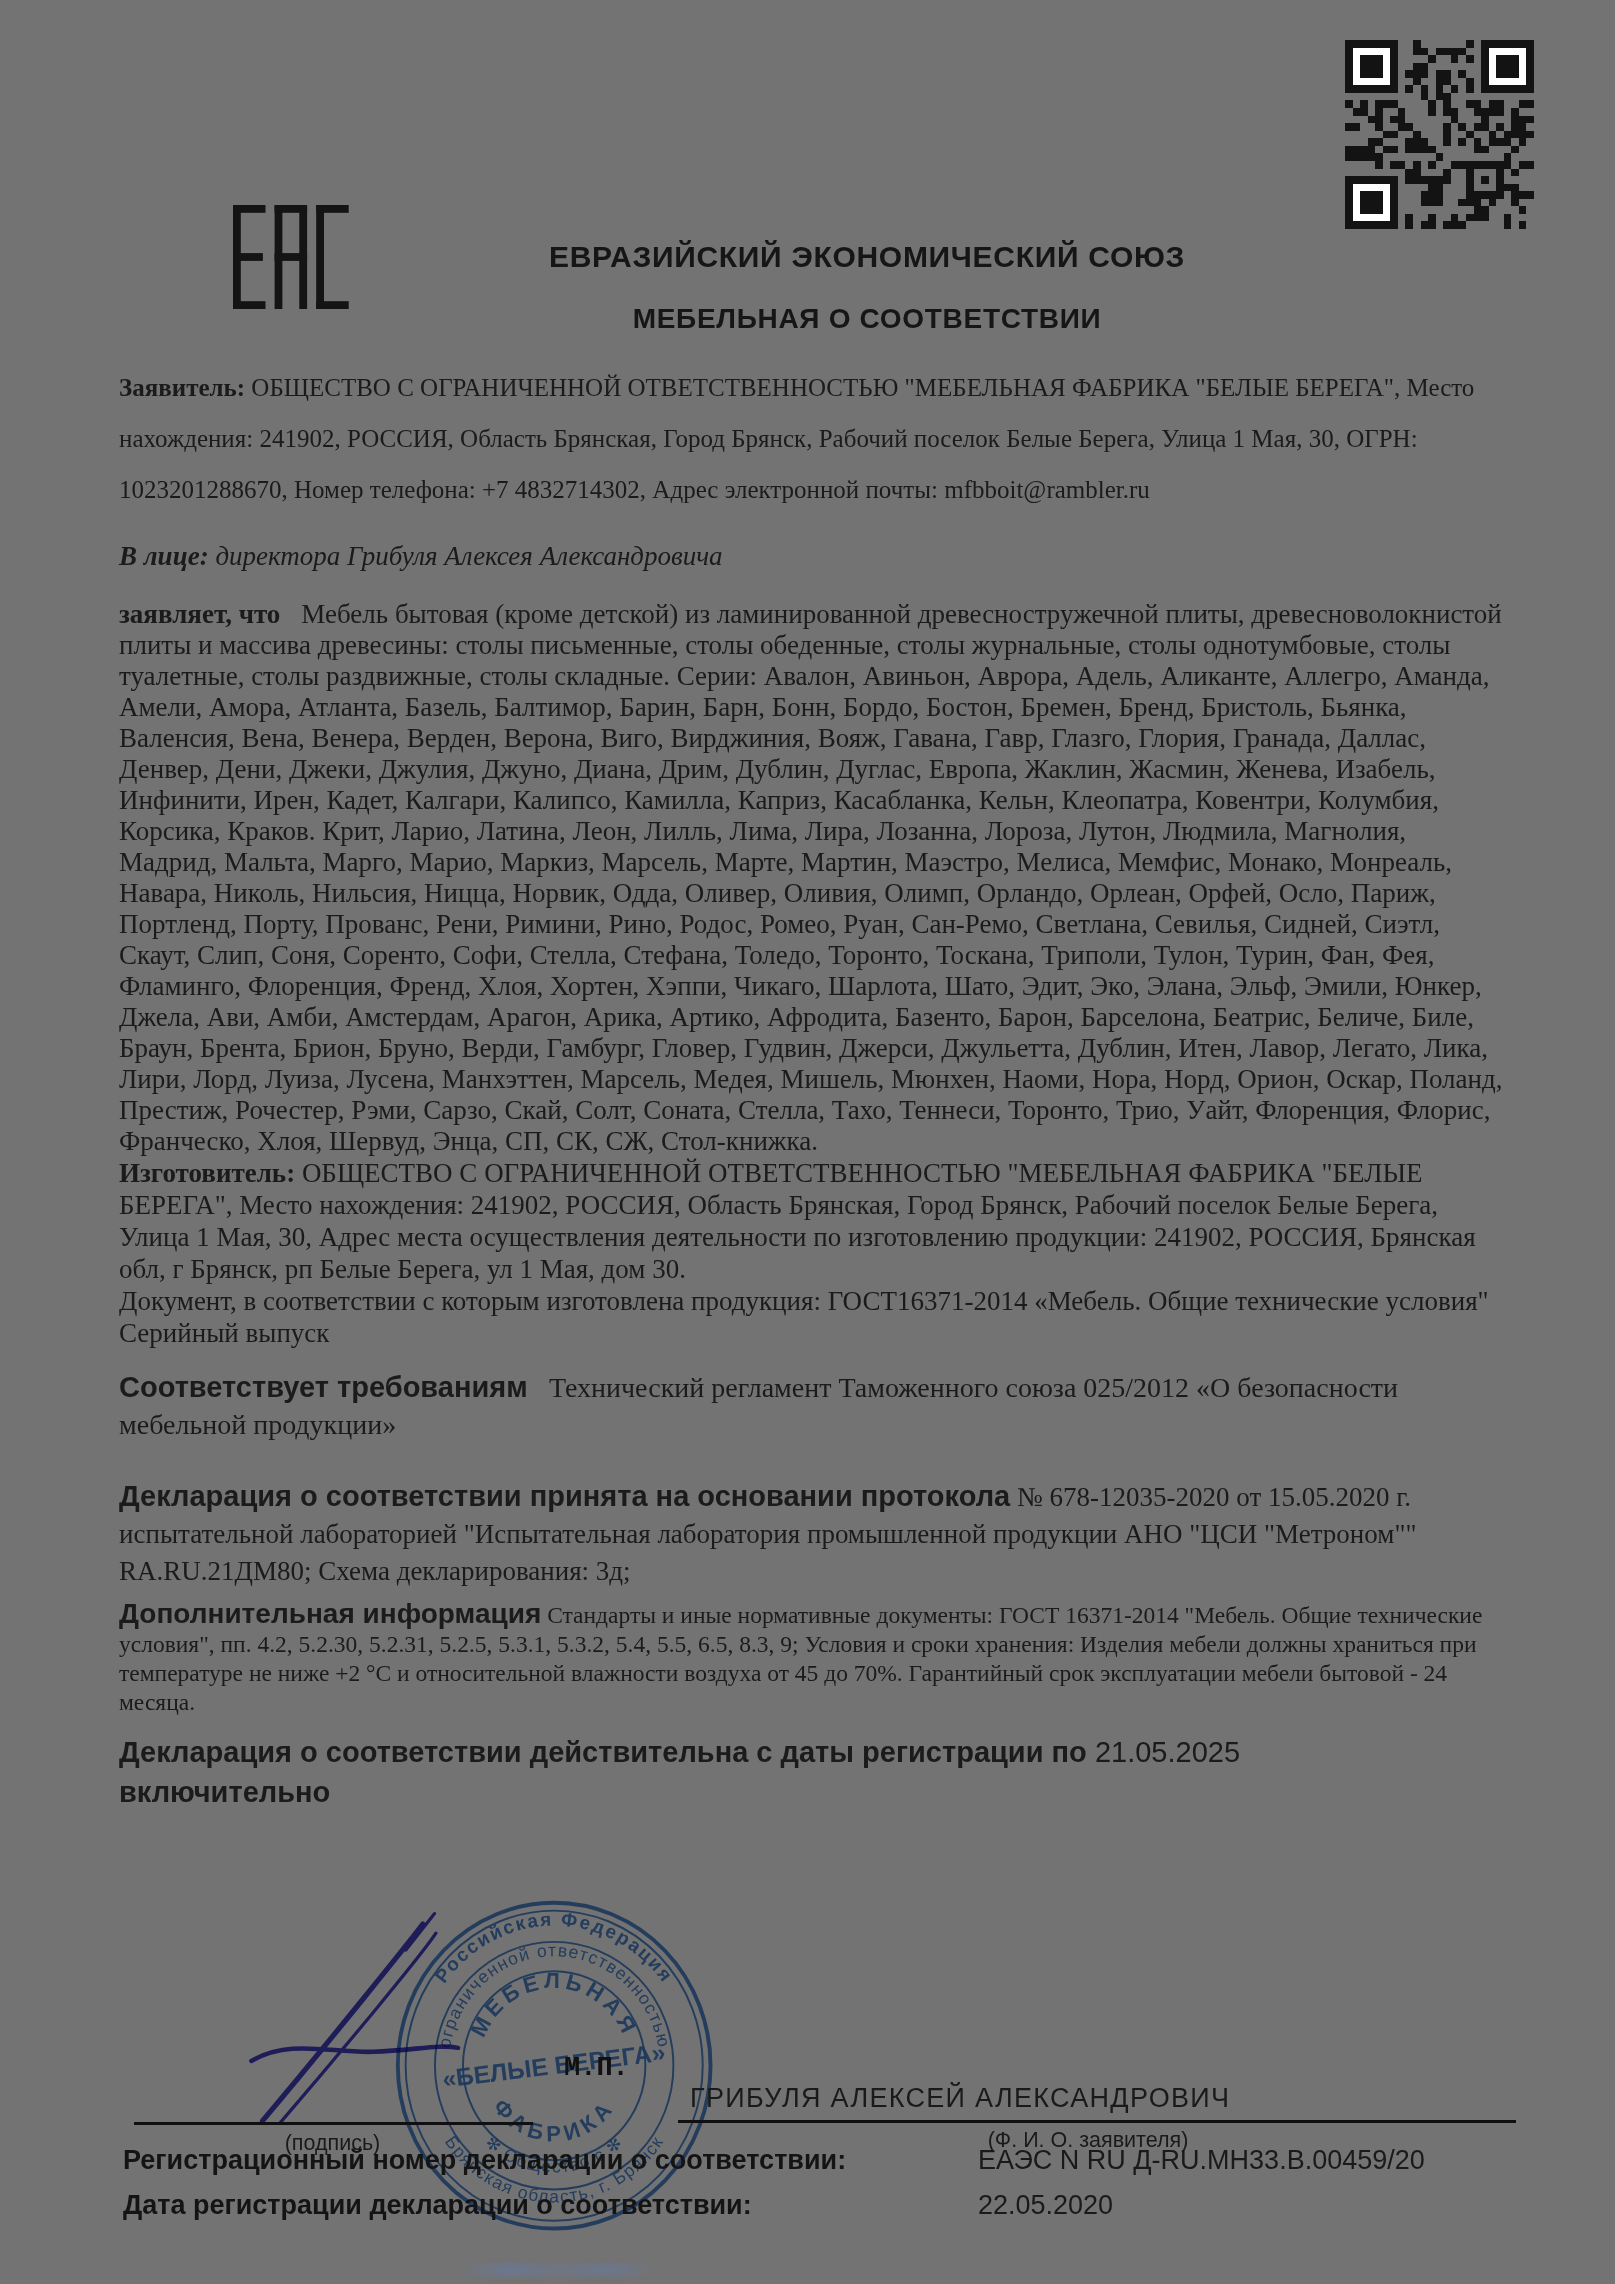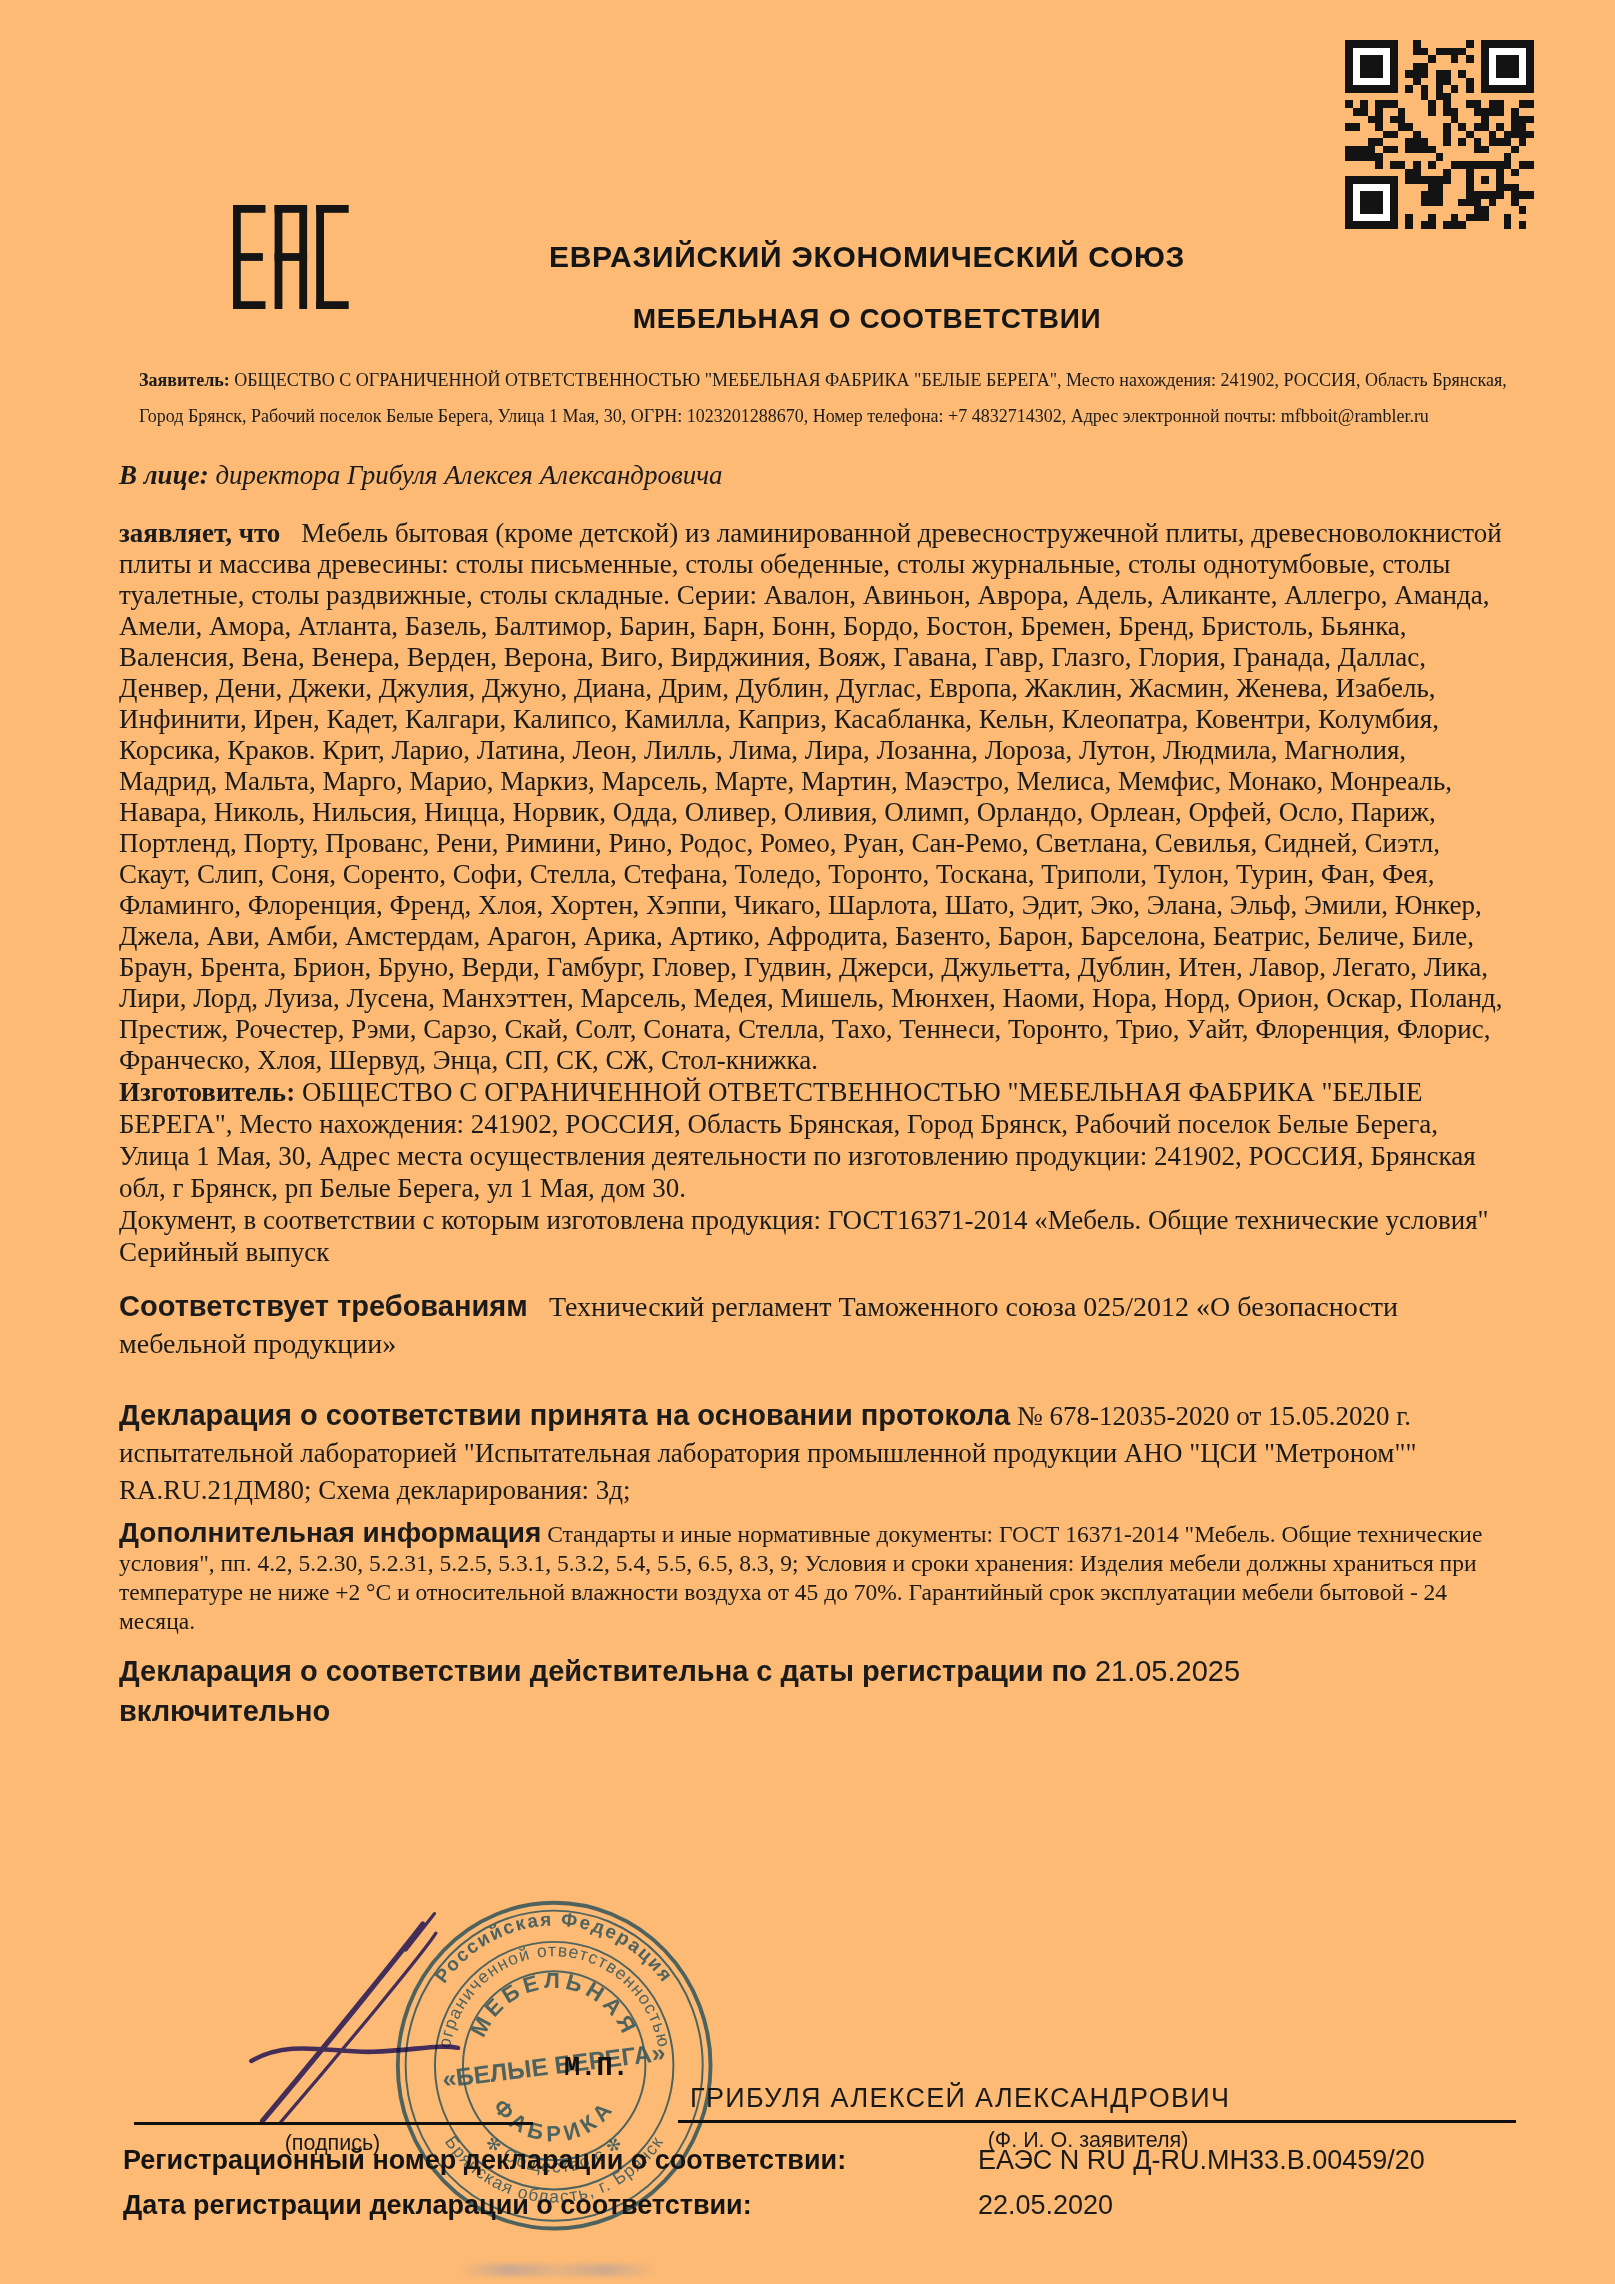--- a/index.html
+++ b/index.html
@@ -1,36 +1,36 @@
 <!DOCTYPE html>
 <html style="font-size:10.4px"><head>
 <meta charset="utf-8">
 <style>
   html,body{margin:0;padding:0;background:#e8e8e8;}
   .page{
-    position:relative; width:1616px; height:2284px; background:#fdba74;
+    position:relative; width:1616px; height:2284px; background:#737373;
     font-family:"Liberation Serif","DejaVu Serif",serif; color:#1b1b1b;
     overflow:hidden;
   }
   .abs{position:absolute;}
   
   .titles{left:228px; top:240px; width:1278px; text-align:center;
           font-family:"Liberation Sans","DejaVu Sans",sans-serif; font-weight:bold;}
   .title1{font-size:30px; letter-spacing:0.7px; color:#161616;}
   .title2{margin-top:29px; font-size:28px; letter-spacing:0.7px; color:#161616;}
   .eac{left:233px; top:205px;}
   .qr{left:1345px; top:40px;}
   
   .col{left:119px; top:362px; width:1390px;}
   p{margin:0; padding:0;}
   .serif{font-size:27px; line-height:35px; text-align:left;}
   .sb{font-family:"Liberation Sans","DejaVu Sans",sans-serif; font-weight:bold;}
   .rb{font-weight:bold;}
   .lblgap{padding-right:14.3px;}
-  .p-applicant{font-size:18px; line-height:36px;margin-left:20px;}
+  .p-applicant{font-size:25px; line-height:51px;}
   .p-vlice{margin-top:24px; font-size:27px; line-height:35px;font-style:italic;}
   .p-series{margin-top:25px; font-size:27px; line-height:31px;}
   .p-manu{font-size:27px; line-height:32px;}
   .p-doc,.p-codes,.p-serial{font-size:27px; line-height:32px;}
   .p-complies{margin-top:19.6px; font-size:28px; line-height:37px;}
   .p-complies .sb{font-size:29px;}
   .p-basis{margin-top:35px; font-size:27px; line-height:37px;}
   .p-basis .sb{font-size:29px;}
   .p-add{margin-top:9px; font-size:23.5px; line-height:29px;}
   .p-add .sb{font-size:28px;}

